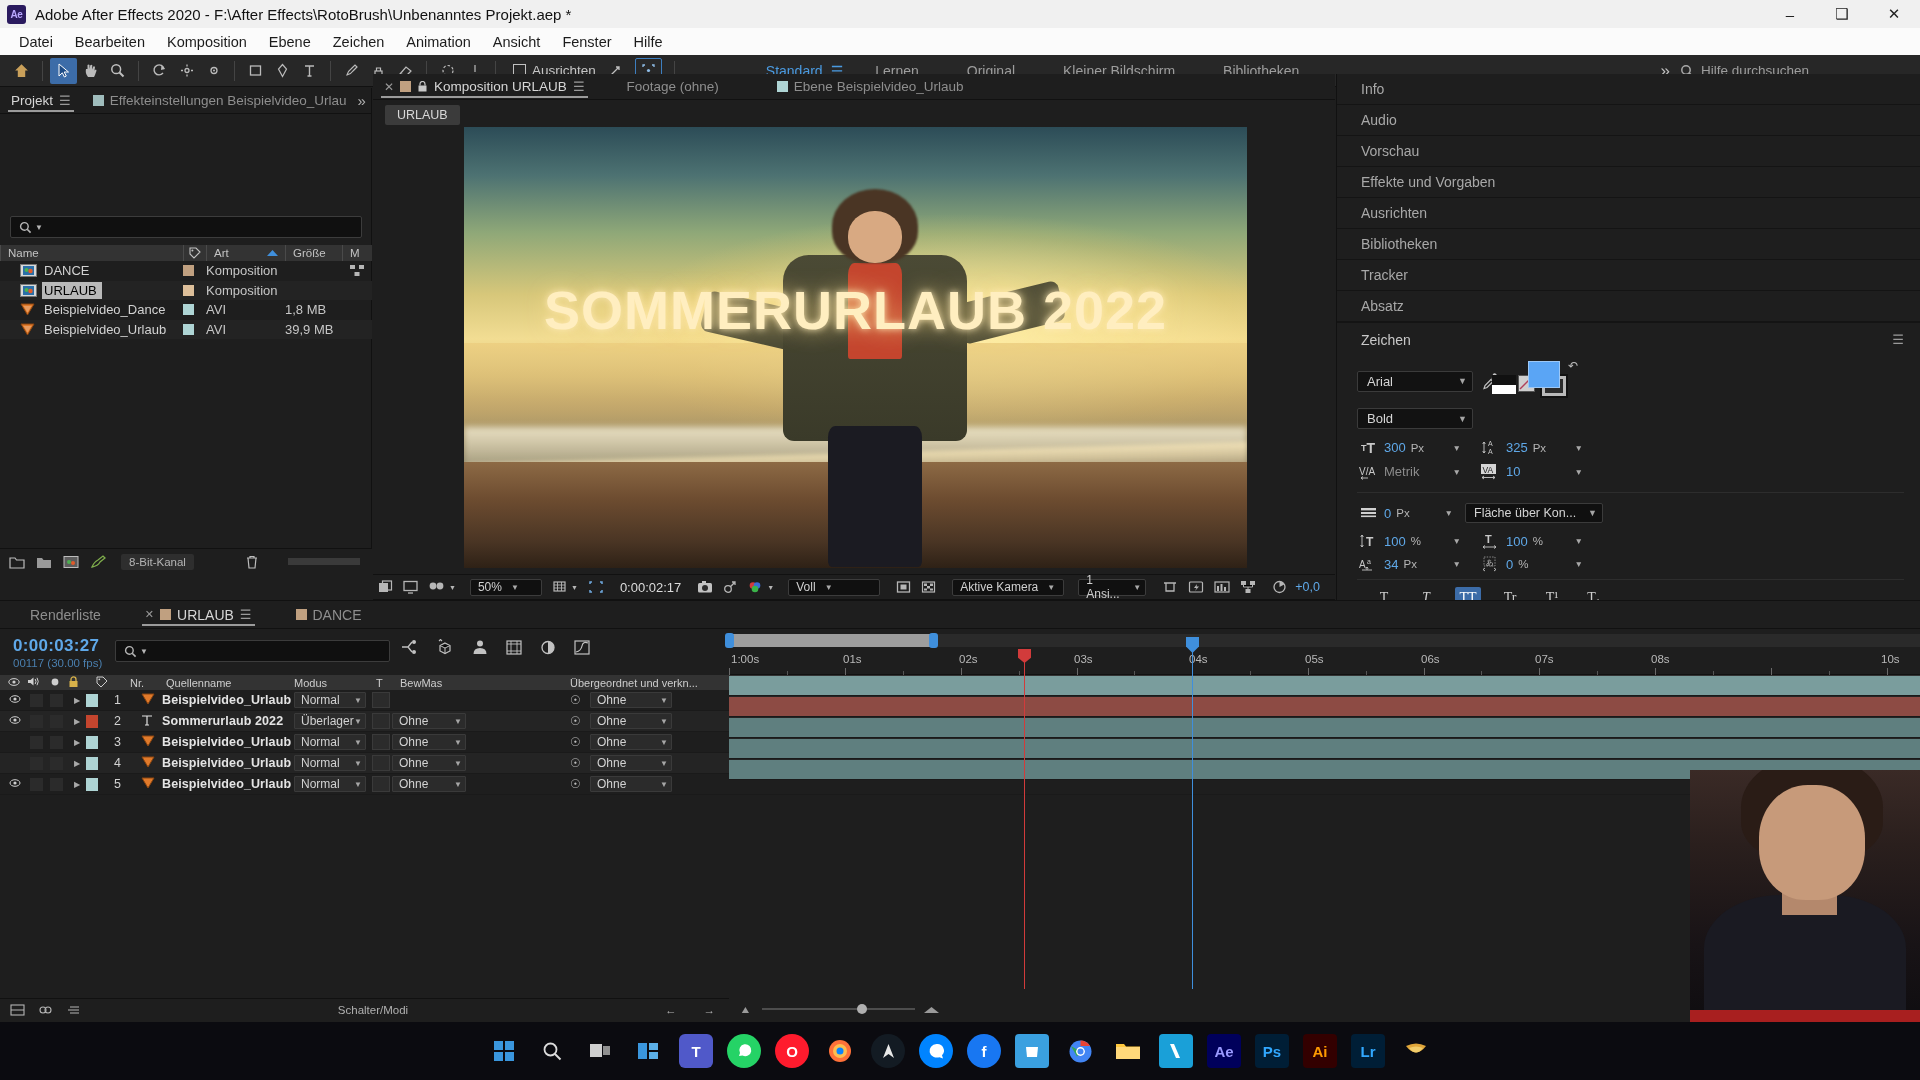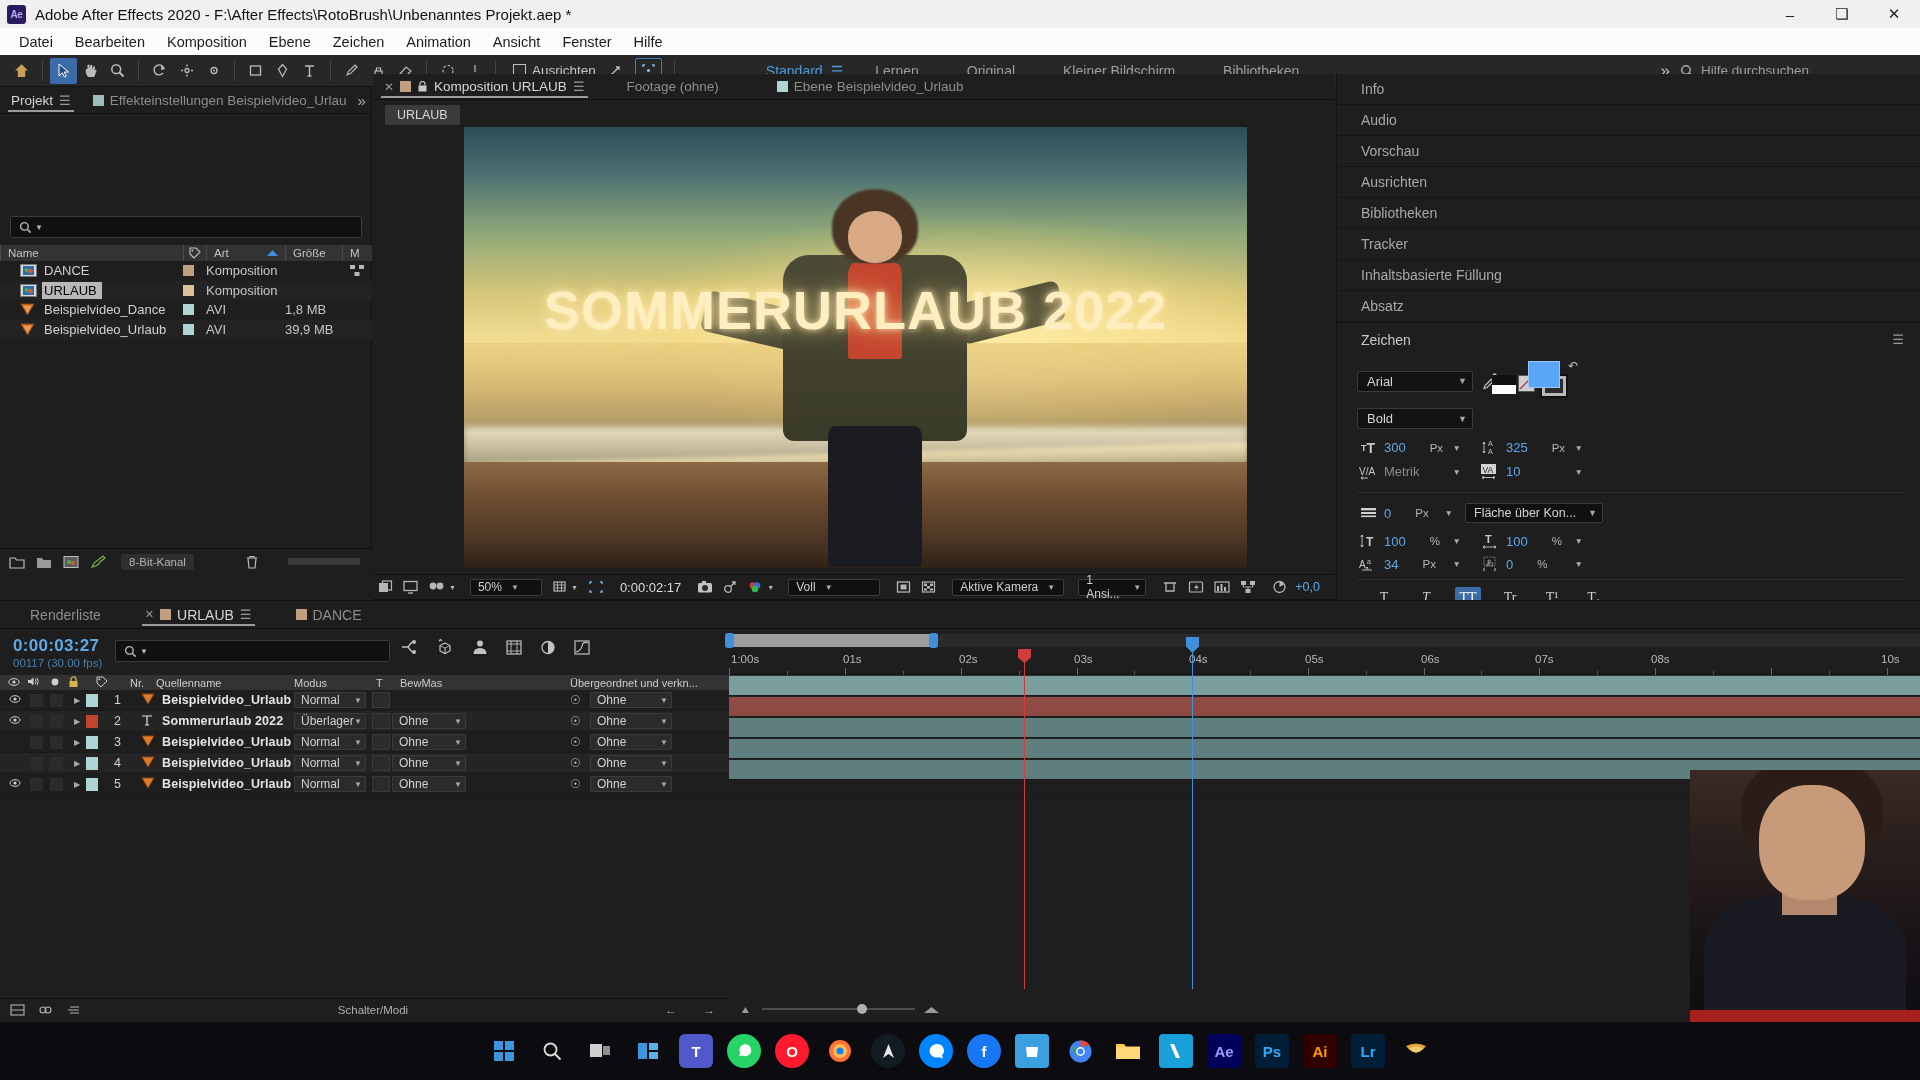--- a/index.html
+++ b/index.html
@@ -153,21 +153,21 @@
   .cbody { padding:5px 16px 0 20px; }
   .crow { display:flex; align-items:center; gap:8px; margin-bottom:7px; }
   .fsel { background:#121212; border:1px solid #3b3b3b; border-radius:2px;
      height:21px; display:flex; align-items:center; padding:0 5px 0 9px;
      font-size:13px; color:#d6d6d6; width:116px; }
   .fsel .cv { margin-left:auto; font-size:9px; color:#a5a5a5; }
   .ffield { display:flex; align-items:center; gap:5px; width:104px; }
   .ficon { width:22px; color:#c8c8c8; font-size:13px; display:flex; align-items:center;
      justify-content:center; }
   .fval { color:#5fa8e8; font-size:13px; }
-  .funit { color:#b5b5b5; font-size:11.5px;margin-left:19px; }
+  .funit { color:#b5b5b5; font-size:11.5px; }
   .fval.dim { color:#8c8c8c; }
   .fcar { margin-left:auto; font-size:8.5px; color:#a8a8a8; }
   #swatches { position:relative; width:62px; height:40px; margin-left:6px; }
   #sw-blue { position:absolute; left:14px; top:0; width:32px; height:27px;
      background:#5aa5f5; border:1px solid #9cc8f7; }
   #sw-stroke { position:absolute; left:26px; top:13px; width:28px; height:24px;
      background:#b9b9b9; border:2px solid #111; }
   #sw-stroke i { position:absolute; left:3px; top:3px; right:3px; bottom:3px; background:#2b2b2b; }
   #sw-bw { position:absolute; left:-22px; top:14px; width:24px; height:19px; }
   #sw-bw i { display:block; height:50%; }
@@ -725,24 +725,24 @@
         <path d="M7.5 1.5 A5.5 5.5 0 0 1 12.2 4.5 L7.5 7 Z" fill="#b6b6b6"></path>
       </svg>
     <span style="color:#5fa8e8;font-size:12.5px;margin-left:4px">+0,0</span>
   </div>
 </div>
 
 <div id="rightstack">
   <div class="rpanel">Info</div>
   <div class="rpanel">Audio</div>
   <div class="rpanel">Vorschau</div>
+  <div class="rpanel">Effekte und Vorgaben</div>
   <div class="rpanel">Ausrichten</div>
   <div class="rpanel">Bibliotheken</div>
   <div class="rpanel">Tracker</div>
-  <div class="rpanel">Inhaltsbasierte Füllung</div>
   <div class="rpanel">Absatz</div>
 
   <div id="char-panel">
     <div id="char-head">
       <span>Zeichen</span>
       <span class="hamb">☰</span>
     </div>
     <div class="cbody">
       <div class="crow">
         <span class="fsel">
@@ -987,21 +987,21 @@
           <path d="M3 5 V3.4 a2.5 2.5 0 0 1 5 0 V5" fill="none" stroke="#d8b24a" stroke-width="1.3"></path>
         </svg>
     </span>
     <span class="c" style="left:96px">
       <svg width="12" height="12" viewBox="0 0 12 12">
           <path d="M1 1 h6 l4 4 -6 6 -4 -4 Z" fill="none" stroke="#cdcdcd" stroke-width="1"></path>
           <circle cx="3.3" cy="3.3" r=".9" fill="#cdcdcd"></circle>
         </svg>
     </span>
     <span class="c" style="left:130px">Nr.</span>
-    <span class="c" style="left:156px">Quellenname</span>
+    <span class="c" style="left:166px">Quellenname</span>
     <span class="c" style="left:294px">Modus</span>
     <span class="c" style="left:376px">T</span>
     <span class="c" style="left:400px">BewMas</span>
     <span class="c" style="left:570px">Übergeordnet und verkn...</span>
   </div>
 
   <div id="layer-list">
     <div class="lrow">
       <span class="eye"><svg width="12" height="10" viewBox="0 0 12 10">
             <ellipse cx="6" cy="5" rx="5" ry="3.3" fill="none" stroke="#cfcfcf" stroke-width="1"></ellipse>

